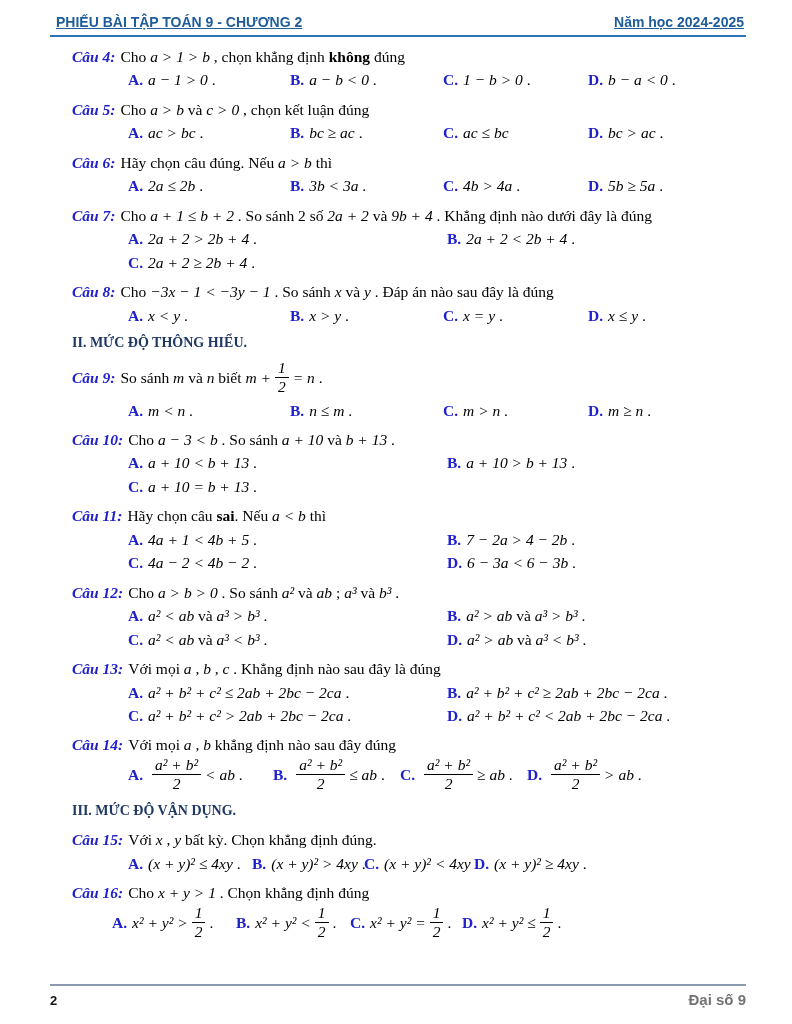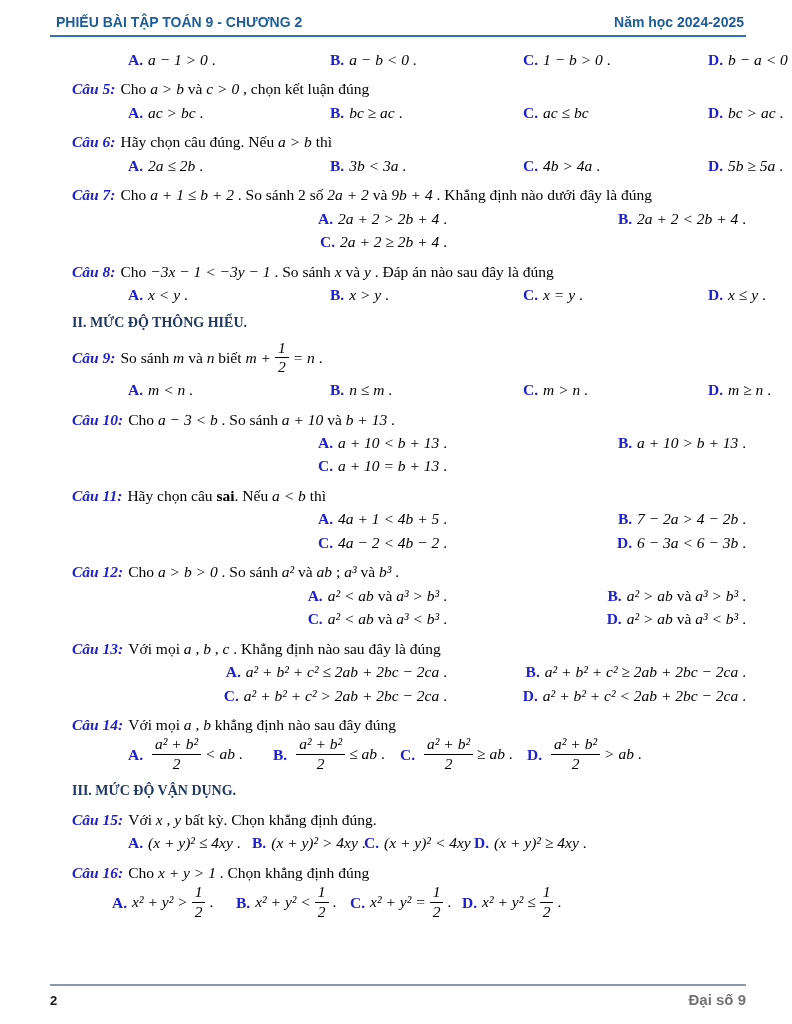--- a/index.html
+++ b/index.html
@@ -1,28 +1,28 @@
 <!DOCTYPE html>
 <html><head>
 <meta charset="utf-8">
 <style>
   html,body{margin:0;padding:0;background:#e8e8e8;}
   .page{position:relative;width:792px;height:1024px;margin:0 auto;background:#ffffff;
         font-family:"Liberation Serif",serif;font-size:15.5px;color:#000;
         box-sizing:border-box;padding:12px 46px 0 50px;overflow:hidden;}
   .header{display:flex;justify-content:space-between;align-items:flex-start;
           font-family:"Liberation Sans",sans-serif;font-weight:bold;font-size:14px;
-          color:#1E5C9B;padding:2px 2px 5px 6px;border-bottom:2.5px solid #2E74B5;}
+          color:#1E5C9B;padding:2px 2px 5px 6px;border-bottom:2.5px solid #2E74B5;text-decoration:underline;}
   .content{padding-top:10px;}
   .q{margin:0 0 9px 22px;line-height:1.32;}
   .q-label{color:#2121CC;font-weight:bold;font-style:italic;margin-right:5px;}
   .heading{margin:4px 0 11px 22px;font-weight:bold;color:#1F3864;font-size:14px;}
   .opts{display:grid;margin-left:56px;margin-top:3px;row-gap:3px;}
-  .cols4{grid-template-columns:162px 153px 145px auto;gap:40px;}
-  .cols2{grid-template-columns:319px auto;text-align:right;}
+  .cols4{grid-template-columns:162px 153px 145px auto;}
+  .cols2{grid-template-columns:319px auto;}
   .cols4a{grid-template-columns:145px 127px 127px auto;}
   .cols4b{grid-template-columns:124px 112px 110px auto;}
   .cols4c{margin-left:40px;grid-template-columns:124px 114px 112px auto;}
   .opt{white-space:nowrap;}
   .opt-letter{color:#2121CC;font-weight:bold;margin-right:5px;}
   .math{font-style:italic;}
   .bold{font-weight:bold;}
   .frac{display:inline-block;vertical-align:middle;text-align:center;font-style:italic;
         line-height:1.05;margin:0 4px;position:relative;top:-2px;}
   .fnum{display:block;border-bottom:1.3px solid #000;padding:0 3px 1px;}
@@ -37,20 +37,21 @@
 </head>
 <body>
 
 <div class="page">
   <div class="header">
     <span>PHIẾU BÀI TẬP TOÁN 9 - CHƯƠNG 2</span>
     <span>Năm học 2024-2025</span>
   </div>
   <div class="content">
       <div class="q">
+        <div class="q-line"><span class="q-label">Câu 4:</span><span>Cho </span><span class="math">a &gt; 1 &gt; b</span><span> , chọn khẳng định </span><span class="bold">không</span><span> đúng</span></div>
         <div class="opts cols4">
           <div class="opt"><span class="opt-letter">A.</span><span class="math">a − 1 &gt; 0</span><span> .</span></div>
           <div class="opt"><span class="opt-letter">B.</span><span class="math">a − b &lt; 0</span><span> .</span></div>
           <div class="opt"><span class="opt-letter">C.</span><span class="math">1 − b &gt; 0</span><span> .</span></div>
           <div class="opt"><span class="opt-letter">D.</span><span class="math">b − a &lt; 0</span><span> .</span></div>
         </div>
       </div>
       <div class="q">
         <div class="q-line"><span class="q-label">Câu 5:</span><span>Cho </span><span class="math">a &gt; b</span><span> và </span><span class="math">c &gt; 0</span><span> , chọn kết luận đúng</span></div>
         <div class="opts cols4">

